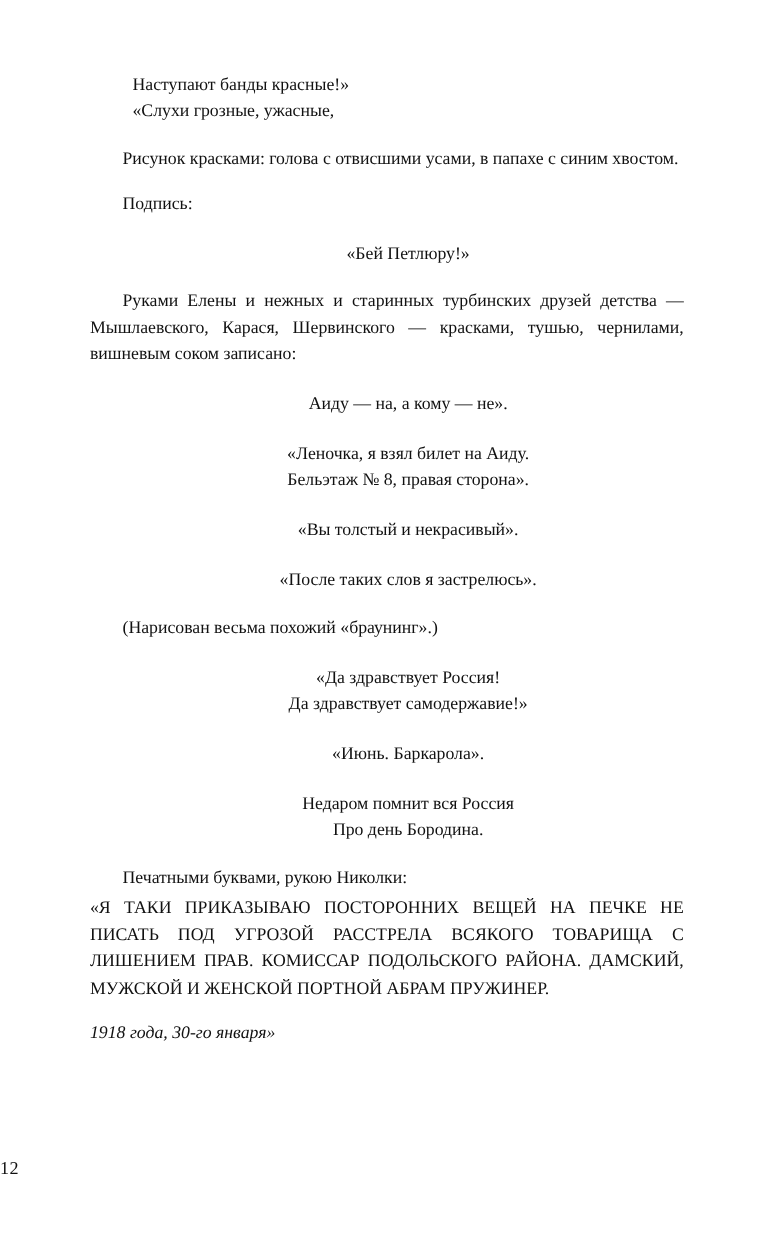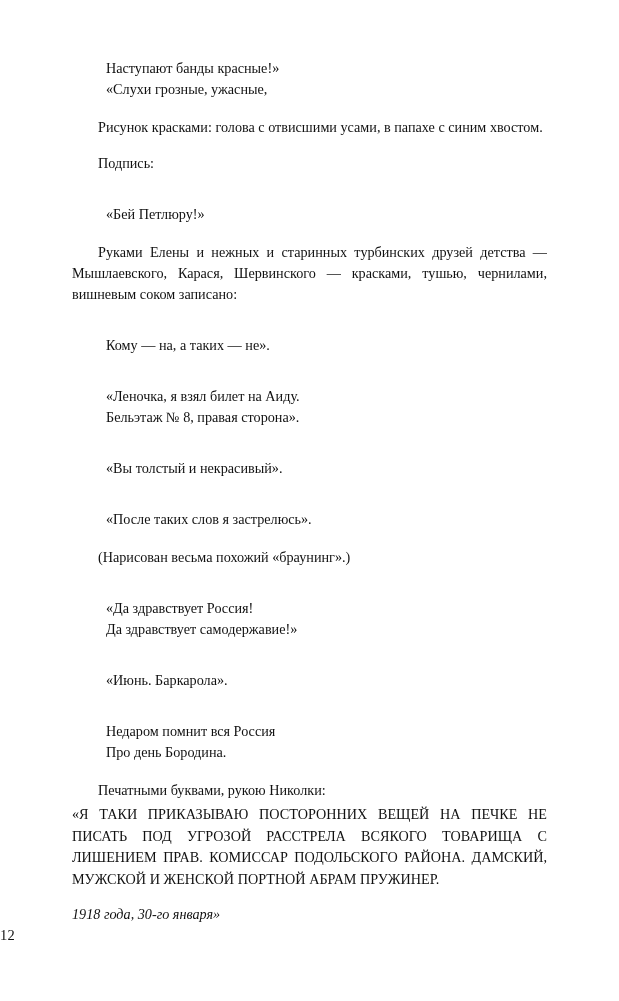--- a/index.html
+++ b/index.html
@@ -27,21 +27,22 @@
     width: 100%;
   }
   p {
     margin: 0;
     font-size: 14.2px;
     line-height: 21px;
   }
   
   .quote {
     margin-left: 34px;
-    margin-top: 30px;
+    margin-top: 19px;
+    text-align: center;
   }
   .quote-first {
     margin-left: 34px;
     margin-top: 0;
   }
   .body-para {
     margin-top: 17px;
     text-indent: 26px;
     text-align: justify;
   }
@@ -91,21 +92,21 @@
 
     <p class="body-para">Рисунок красками: голова с отвисшими усами, в папахе с синим хвостом.</p>
 
     <p class="body-para tight">Подпись:</p>
 
     <p class="quote">«Бей Петлюру!»</p>
 
     <p class="body-para">Руками Елены и нежных и старинных турбинских друзей детства — Мышлаевского, Карася, Шервинского — красками, тушью, чернилами, вишневым соком записано:</p>
 
     <p class="quote">
-      <span class="line">Кому — на, а таких — не».</span>
+      <span class="line">Аиду — на, а кому — не».</span>
     </p>
 
     <p class="quote">
       <span class="line">«Леночка, я взял билет на Аиду.</span>
       <span class="line">Бельэтаж № 8, правая сторона».</span>
     </p>
 
 
     <p class="quote">«Вы толстый и некрасивый».</p>
 

